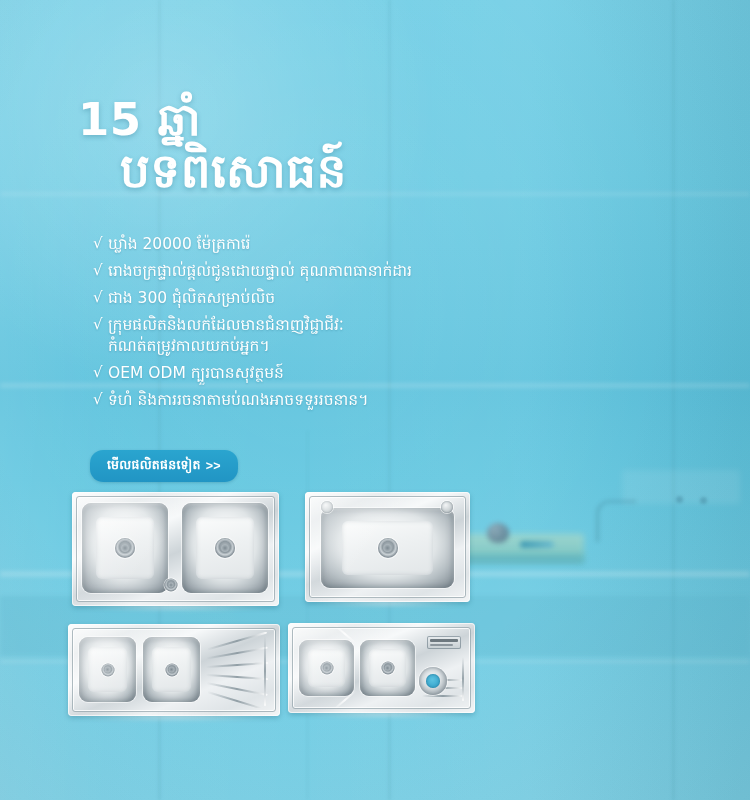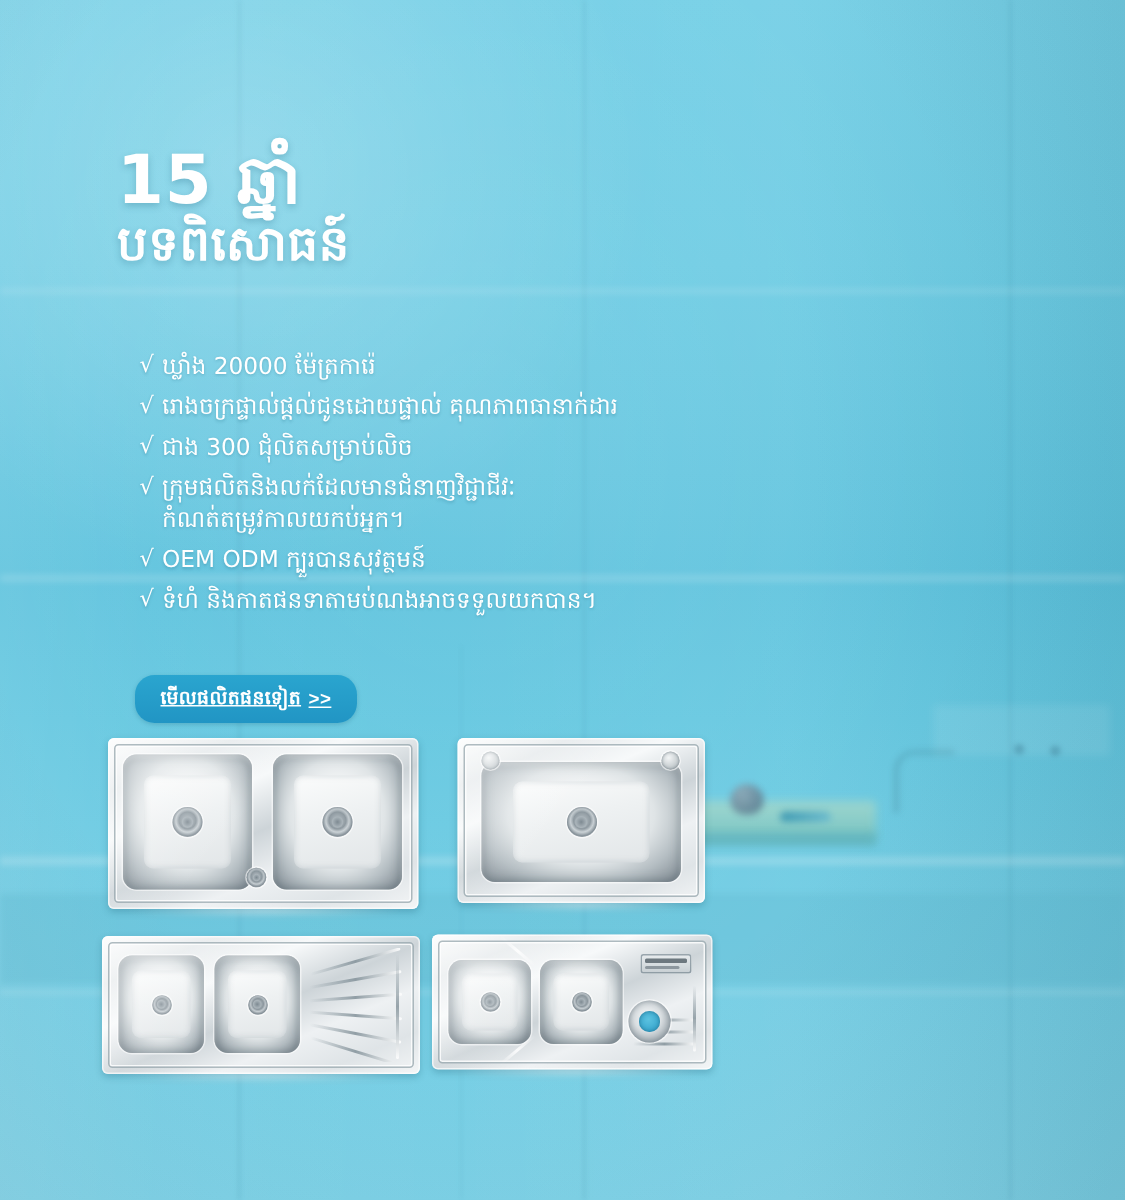--- a/index.html
+++ b/index.html
@@ -132,21 +132,21 @@
   .headline {
     position: absolute;
     left: 78px; top: 96px;
     color: #ffffff;
     font-weight: 700;
     line-height: 1.06;
     letter-spacing: 0.5px;
     text-shadow: 0 2px 5px rgba(32,104,130,0.30);
   }
   .headline .l1 { display: block; font-size: 45px; }
-  .headline .l2 { display: block; font-size: 32px; margin-top: 2px; }
+  .headline .l2 { display: block; font-size: 47px; margin-top: 2px; margin-left: 42px; }
 
   .features {
     position: absolute;
     left: 93px; top: 234px;
     width: 530px;
   }
   .feature {
     display: flex;
     align-items: flex-start;
     color: #ffffff;
@@ -175,21 +175,20 @@
     border-radius: 13px;
     background: linear-gradient(180deg, #2aa5cf 0%, #2195c4 100%);
     color: #ffffff;
     font-size: 12.5px;
     font-weight: 700;
     letter-spacing: .3px;
     border: none;
     cursor: pointer;
     box-shadow: 0 1px 3px rgba(20,90,115,0.25);
     white-space: nowrap;
-    text-decoration: underline;
   }
   .cta .arrows { margin-left: 5px; font-weight: 700; }
 
   
   .gallery { position: absolute; left: 0; top: 492px; width: 750px; height: 245px; }
   .product { position: absolute; }
 
   .p1 { left: 72px;  top: 0px;   width: 207px; height: 114px; }
   .p2 { left: 305px; top: 0px;   width: 165px; height: 110px; }
   .p3 { left: 68px;  top: 132px; width: 212px; height: 92px; }
@@ -400,21 +399,21 @@
         <span class="tick">√</span>
         <span class="ftext">ក្រុមផលិតនិងលក់ដែលមានជំនាញវិជ្ជាជីវៈ
 កំណត់តម្រូវកាលយកប់អ្នក។</span>
       </div>
       <div class="feature">
         <span class="tick">√</span>
         <span class="ftext">OEM ODM ក្បួរបានសុវត្ថមន៍</span>
       </div>
       <div class="feature">
         <span class="tick">√</span>
-        <span class="ftext">ទំហំ និងកាតផនទាតាមប់ណងអាចទទួលយកបាន។</span>
+        <span class="ftext">ទំហំ និងការរចនាតាមប់ណងអាចទទួររចនាន។</span>
       </div>
     </div>
 
     <button class="cta">
       <span>មើលផលិតផនទៀត</span>
       <span class="arrows">&gt;&gt;</span>
     </button>
 
     <div class="gallery">
 

